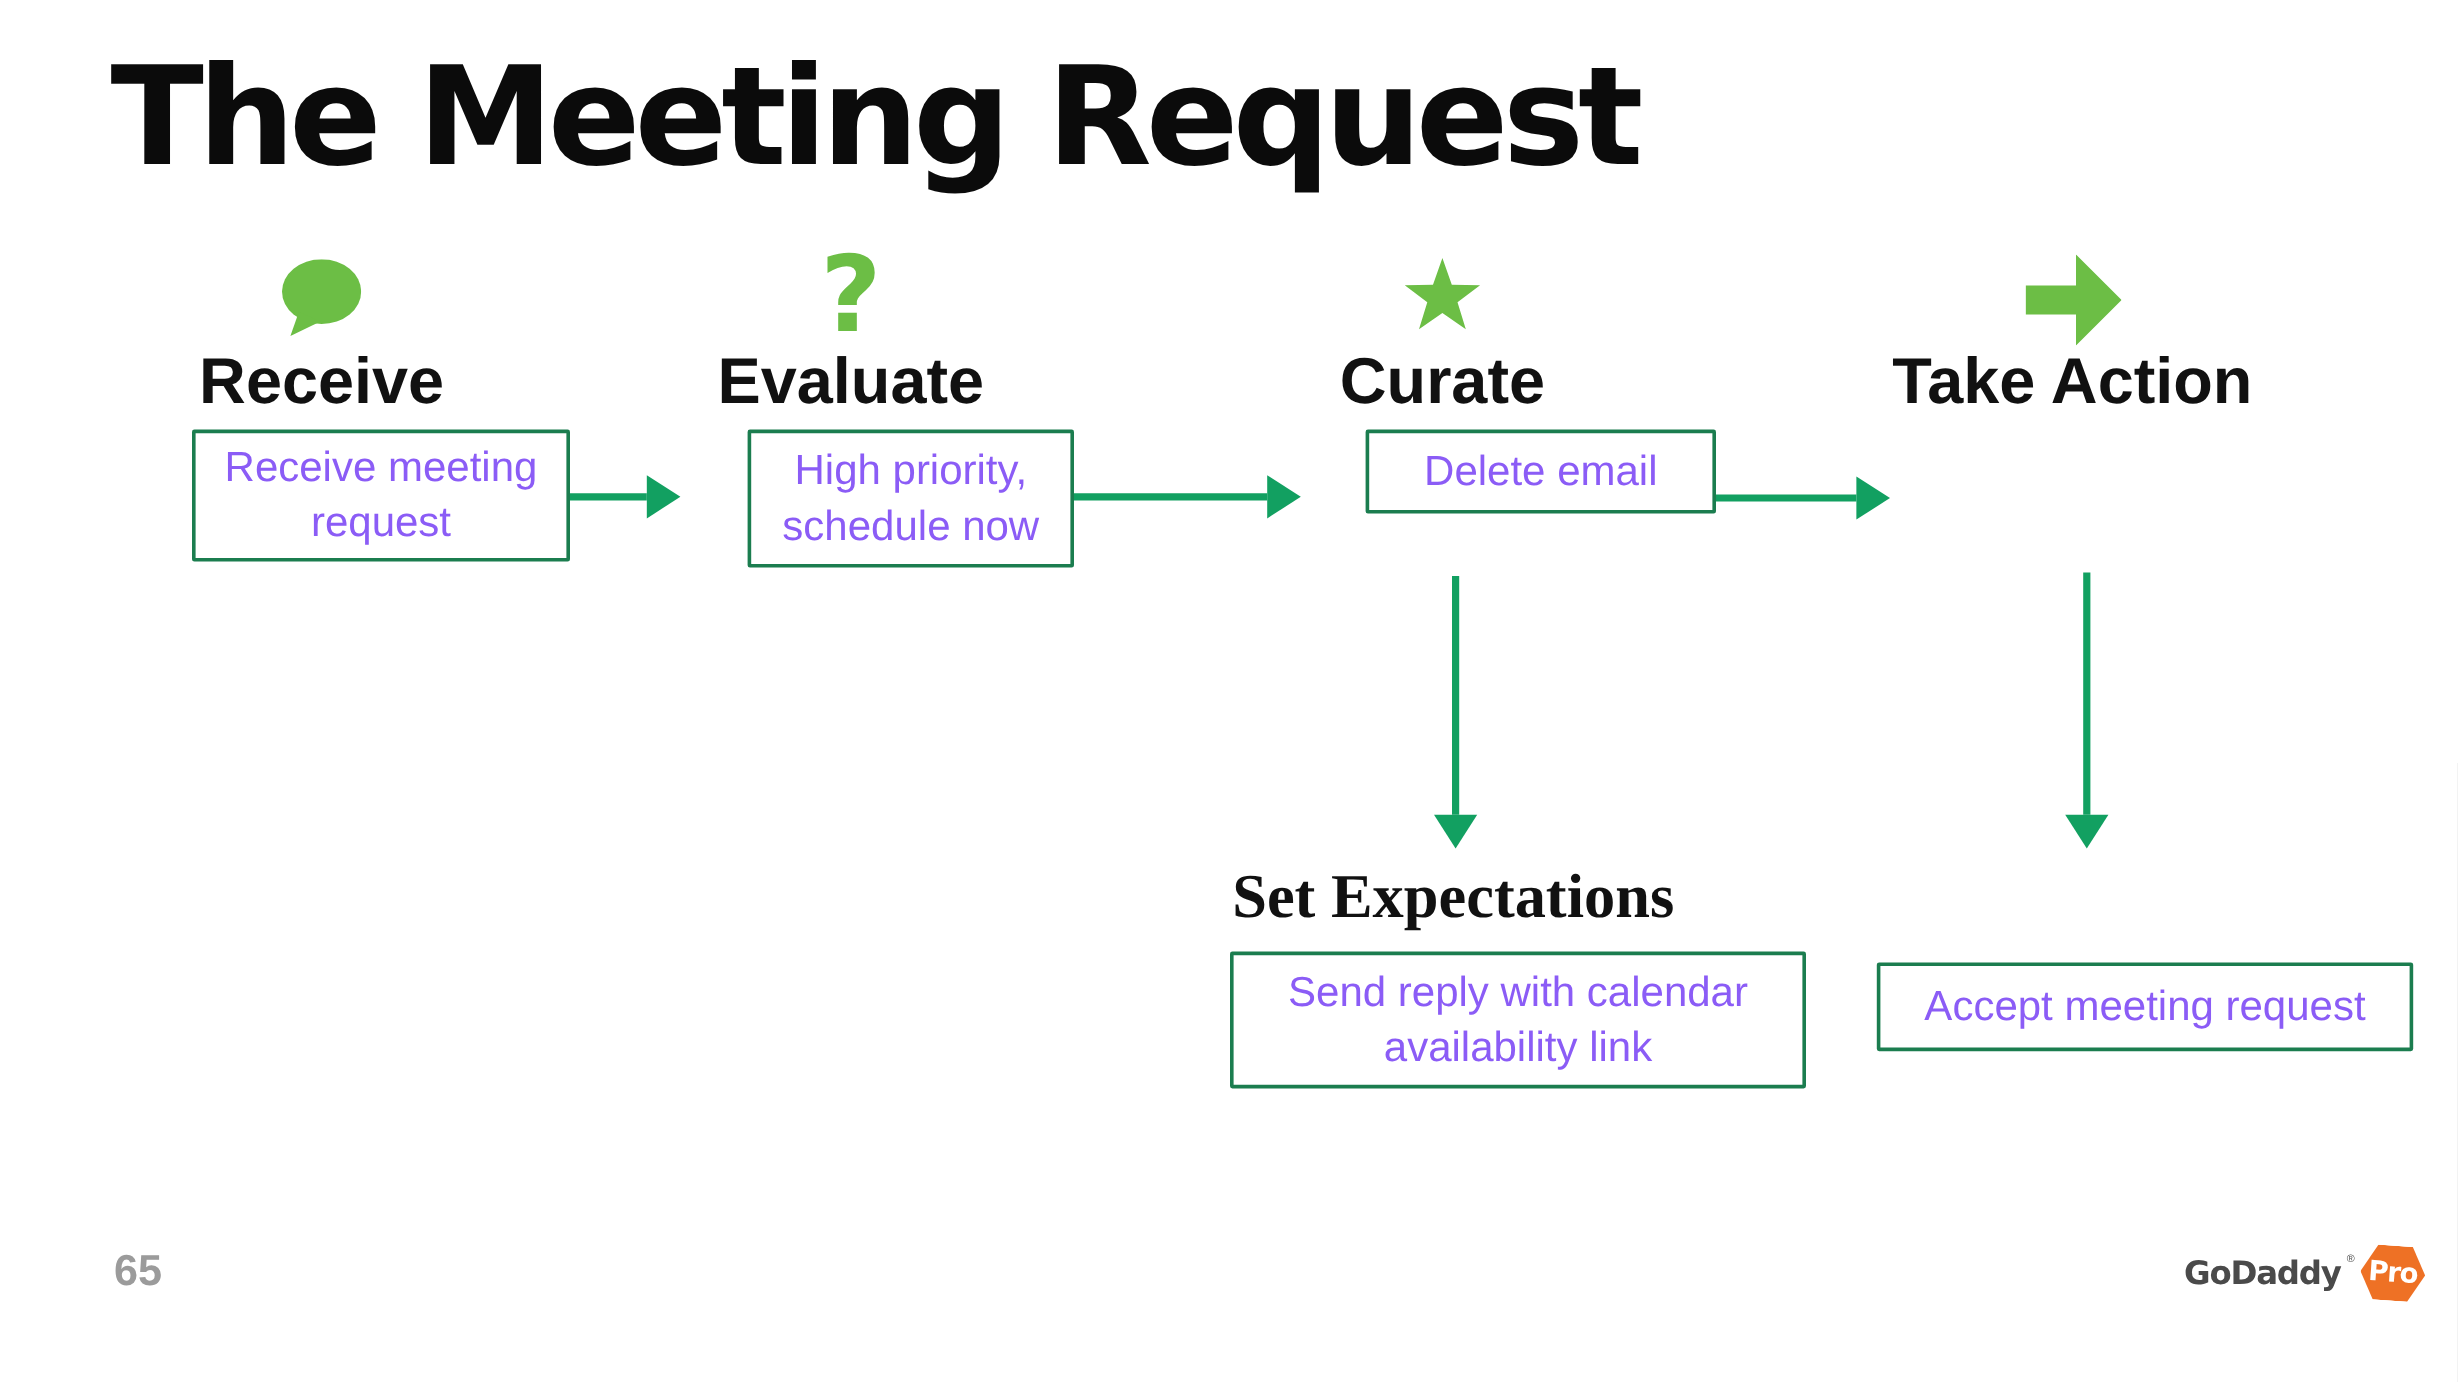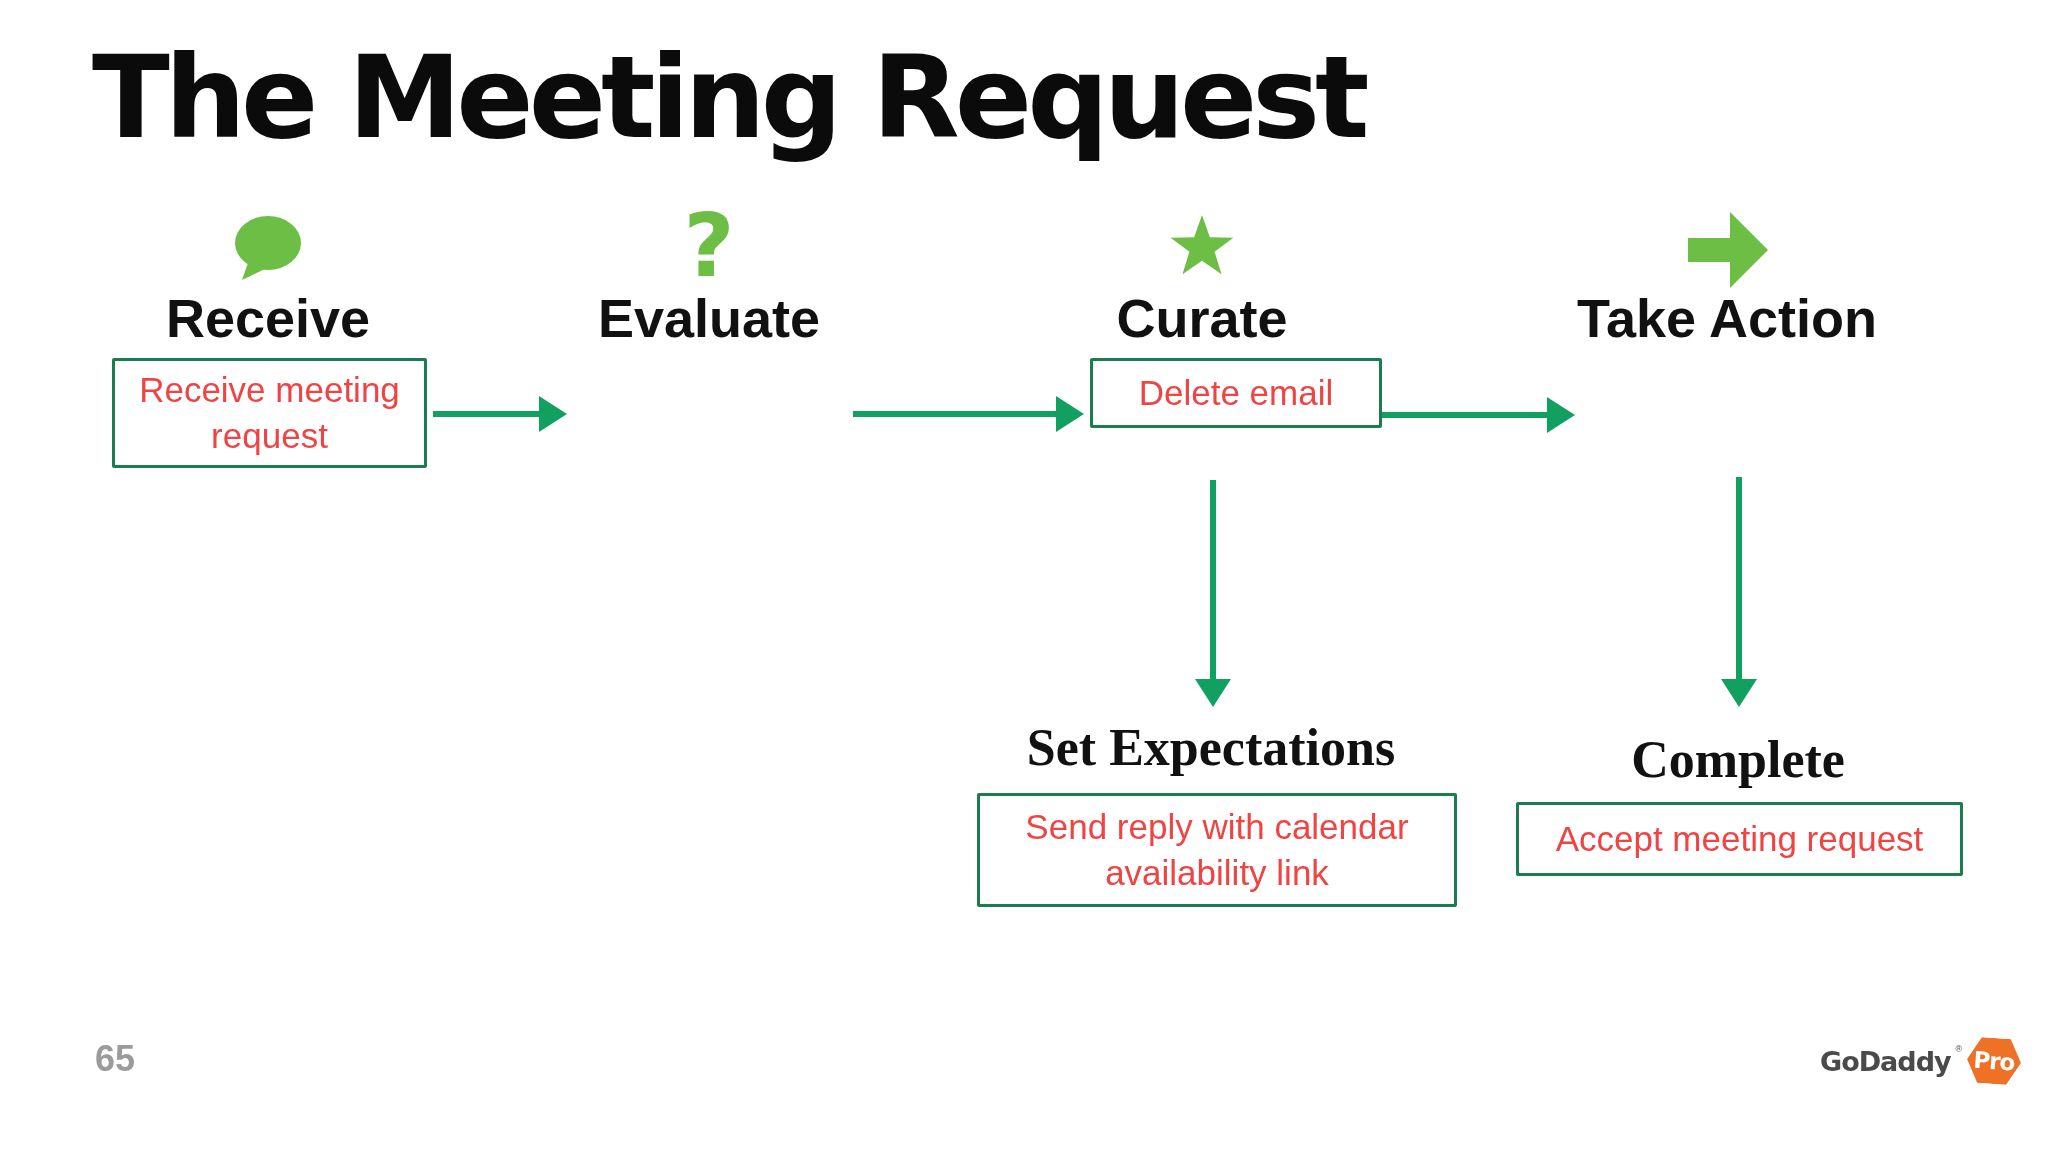--- a/index.html
+++ b/index.html
@@ -69,22 +69,23 @@
     border: 3px solid var(--border-green);
     border-radius: 2px;
     background: #ffffff;
     display: flex;
     align-items: center;
     justify-content: center;
     text-align: center;
     white-space: pre-line;
     font-size: 35px;
     line-height: 1.32;
-    color: #ef4444;
+    color: #8b5cf6;
     padding: 4px 8px;
+    margin-left: 48px;
   }
   .flow-box.thick { border-width: 5px; border-color: var(--border-green-dark); }
 
   .page-number {
     position: absolute;
     left: 95px;
     top: 1038px;
     font-size: 36px;
     font-weight: bold;
     color: var(--page-gray);
@@ -163,41 +164,42 @@
       <ellipse cx="33" cy="27" rx="33" ry="27" style="fill:var(--light-green)"></ellipse>
       <polygon points="14,44 7,64 32,52" style="fill:var(--light-green)"></polygon>
     </svg>
   </div>
   <h2 class="stage-label" style="left:268px; top:291px;">Receive</h2>
   <div class="flow-box" style="left:112px; top:358px; width:315px; height:110px;">Receive meeting
 request</div>
 
   <div class="qmark" style="left:709px; top:202px;">?</div>
   <h2 class="stage-label" style="left:709px; top:291px;">Evaluate</h2>
+  <div class="flow-box" style="left:575px; top:358px; width:272px; height:115px;">High priority,
+schedule now</div>
 
   <div class="icon-wrap" style="left:1202px; top:214px; width:66px; height:62px;">
     <svg width="64" height="61" viewBox="0 0 62 59" aria-hidden="true">
       <polygon style="fill:var(--light-green)" points="31,0 38.6,21.5 61.4,21.9 43.2,35.6 49.9,57.4 31,44.3 12.1,57.4 18.8,35.6 0.6,21.9 23.4,21.5"></polygon>
     </svg>
   </div>
   <h2 class="stage-label" style="left:1202px; top:291px;">Curate</h2>
   <div class="flow-box" style="left:1090px; top:358px; width:292px; height:70px;">Delete email</div>
 
   <div class="icon-wrap" style="left:1728px; top:212px; width:80px; height:76px;">
     <svg width="80" height="76" viewBox="0 0 80 76" aria-hidden="true">
       <polygon style="fill:var(--light-green)" points="0,26 42,26 42,0 80,38 42,76 42,50 0,50"></polygon>
     </svg>
   </div>
   <h2 class="stage-label" style="left:1727px; top:291px;">Take Action</h2>
 
   <h2 class="branch-label" style="left:1211px; top:722px;">Set Expectations</h2>
   <div class="flow-box" style="left:977px; top:793px; width:480px; height:114px;">Send reply with calendar
 availability link</div>
 
-  <h2 class="branch-label" style="left:1738px; top:734px;">Complete</h2>
   <div class="flow-box" style="left:1516px; top:802px; width:447px; height:74px;">Accept meeting request</div>
 
   <div class="page-number">65</div>
   <div class="brand">
     <span class="brand-wordmark">GoDaddy</span>
     <span class="brand-reg">®</span>
     <span class="brand-badge">
       <span>Pro</span>
     </span>
   </div>

